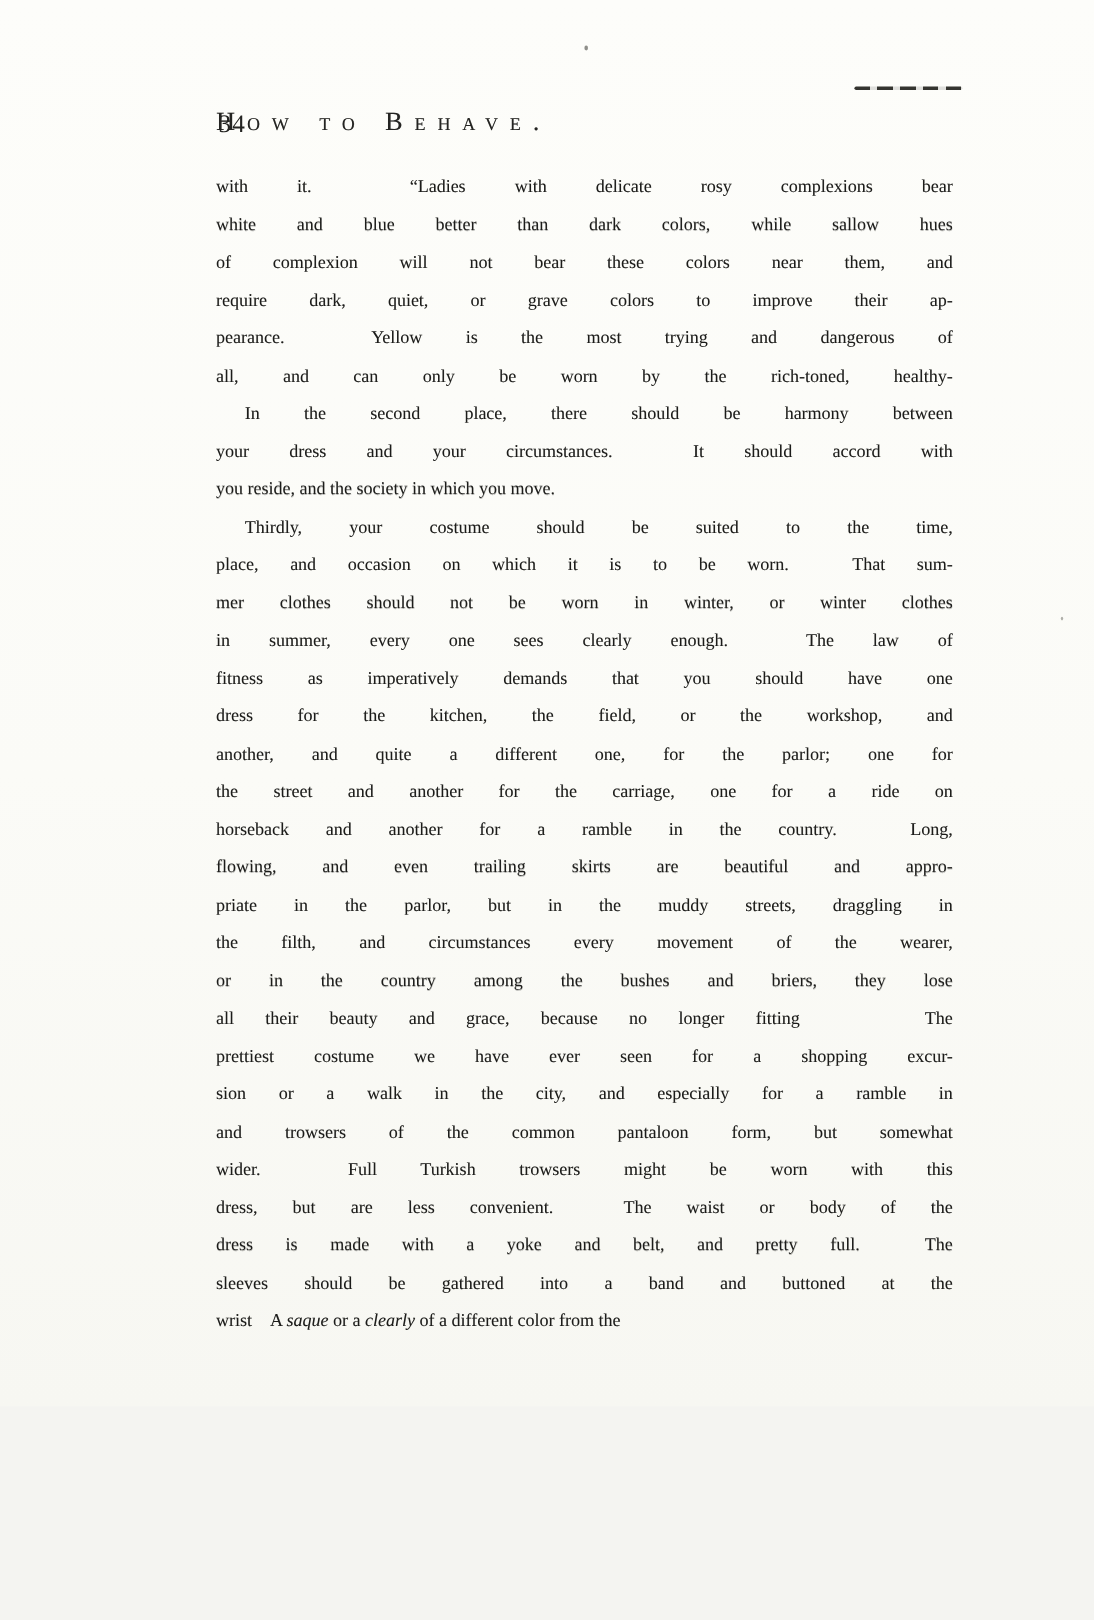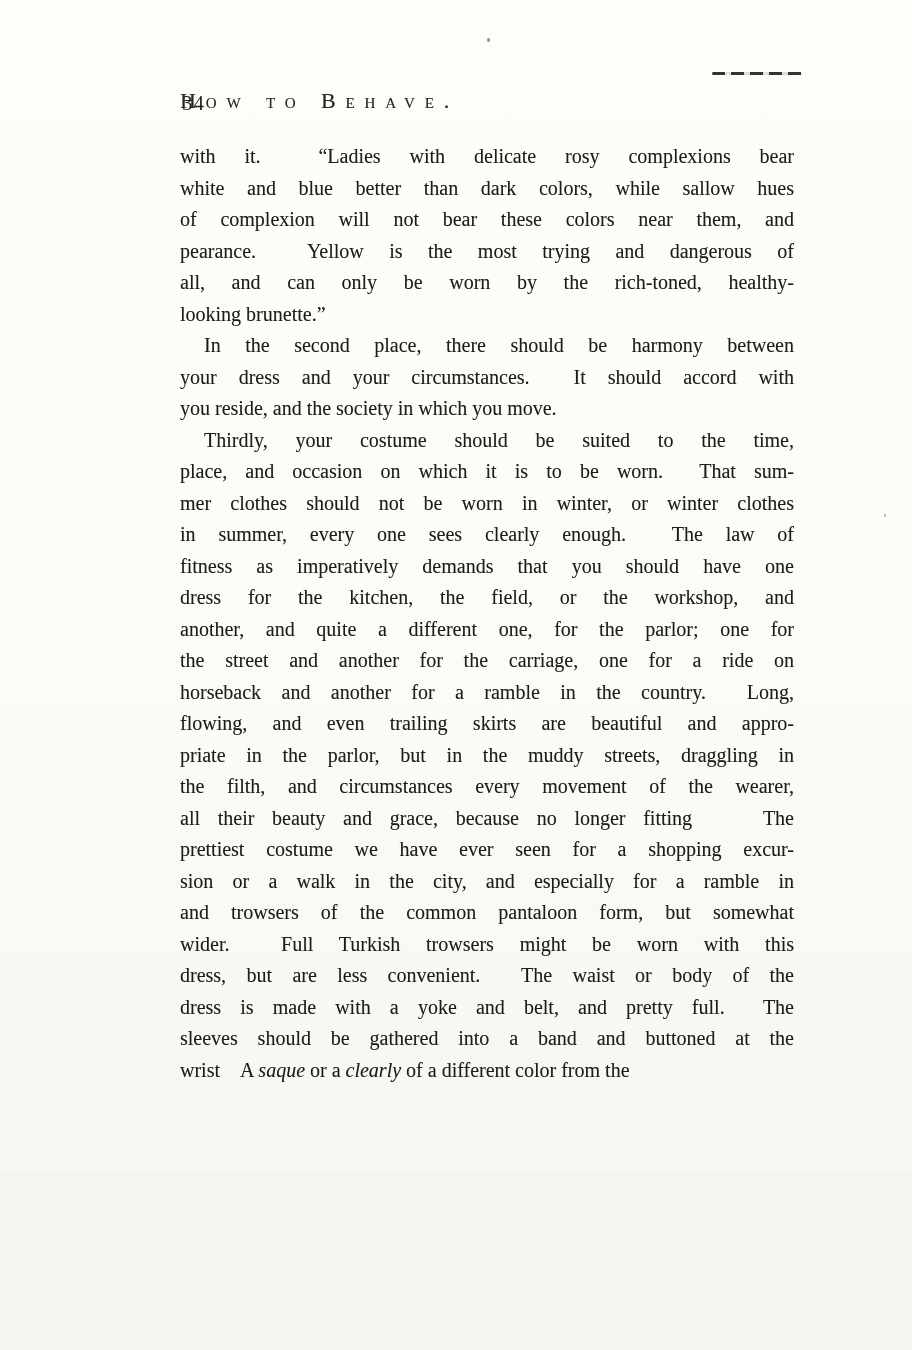--- a/index.html
+++ b/index.html
@@ -38,21 +38,21 @@
     font-variant: small-caps;
     letter-spacing: 0.45em;
     color: #242422;
     text-shadow: 0.2px 0.2px 0 rgba(25,25,22,.35);
   }
   .body-text {
     position: absolute;
     left: 180px;
     top: 141px;
     width: 614px;
-    font-size: 20px;
+    font-size: 15px;
     line-height: 31.5px;
     color: #1c1c1a;
     text-shadow: 0.2px 0.2px 0 rgba(25,25,22,.3);
   }
   .paragraph { margin: 0; }
   .line {
     text-align: justify;
     text-align-last: justify;
   }
   .line.last { text-align-last: left; }
@@ -90,42 +90,43 @@
   <div class="header">
     <span class="pagenum">34</span>
     <span class="title">How to Behave.</span>
   </div>
 
   <div class="body-text">
       <div class="paragraph">
         <div class="line first">with it. &nbsp;“Ladies with delicate rosy complexions bear</div>
         <div class="line">white and blue better than dark colors, while sallow hues</div>
         <div class="line">of complexion will not bear these colors near them, and</div>
+        <div class="line">require dark, quiet, or grave colors to improve their ap-</div>
         <div class="line">pearance. &nbsp;Yellow is the most trying and dangerous of</div>
         <div class="line">all, and can only be worn by the rich-toned, healthy-</div>
-        <div class="line last">looking brunette.”</div>
       </div>
       <div class="paragraph indent">
         <div class="line first">In the second place, there should be harmony between</div>
         <div class="line">your dress and your circumstances. &nbsp;It should accord with</div>
         <div class="line last">you reside, and the society in which you move.</div>
       </div>
       <div class="paragraph indent">
         <div class="line first">Thirdly, your costume should be suited to the time,</div>
         <div class="line">place, and occasion on which it is to be worn. &nbsp;That sum-</div>
         <div class="line">mer clothes should not be worn in winter, or winter clothes</div>
         <div class="line">in summer, every one sees clearly enough. &nbsp;The law of</div>
         <div class="line">fitness as imperatively demands that you should have one</div>
         <div class="line">dress for the kitchen, the field, or the workshop, and</div>
         <div class="line">another, and quite a different one, for the parlor; one for</div>
         <div class="line">the street and another for the carriage, one for a ride on</div>
         <div class="line">horseback and another for a ramble in the country. &nbsp;Long,</div>
         <div class="line">flowing, and even trailing skirts are beautiful and appro-</div>
         <div class="line">priate in the parlor, but in the muddy streets, draggling in</div>
         <div class="line">the filth, and circumstances every movement of the wearer,</div>
+        <div class="line">or in the country among the bushes and briers, they lose</div>
         <div class="line">all their beauty and grace, because no longer fitting &nbsp;&nbsp;&nbsp;The</div>
         <div class="line">prettiest costume we have ever seen for a shopping excur-</div>
         <div class="line">sion or a walk in the city, and especially for a ramble in</div>
         <div class="line">and trowsers of the common pantaloon form, but somewhat</div>
         <div class="line">wider. &nbsp;Full Turkish trowsers might be worn with this</div>
         <div class="line">dress, but are less convenient. &nbsp;The waist or body of the</div>
         <div class="line">dress is made with a yoke and belt, and pretty full. &nbsp;The</div>
         <div class="line">sleeves should be gathered into a band and buttoned at the</div>
         <div class="line last">wrist &nbsp;&nbsp;&nbsp;A <i>saque</i> or a <i>clearly</i> of a different color from the</div>
       </div>

